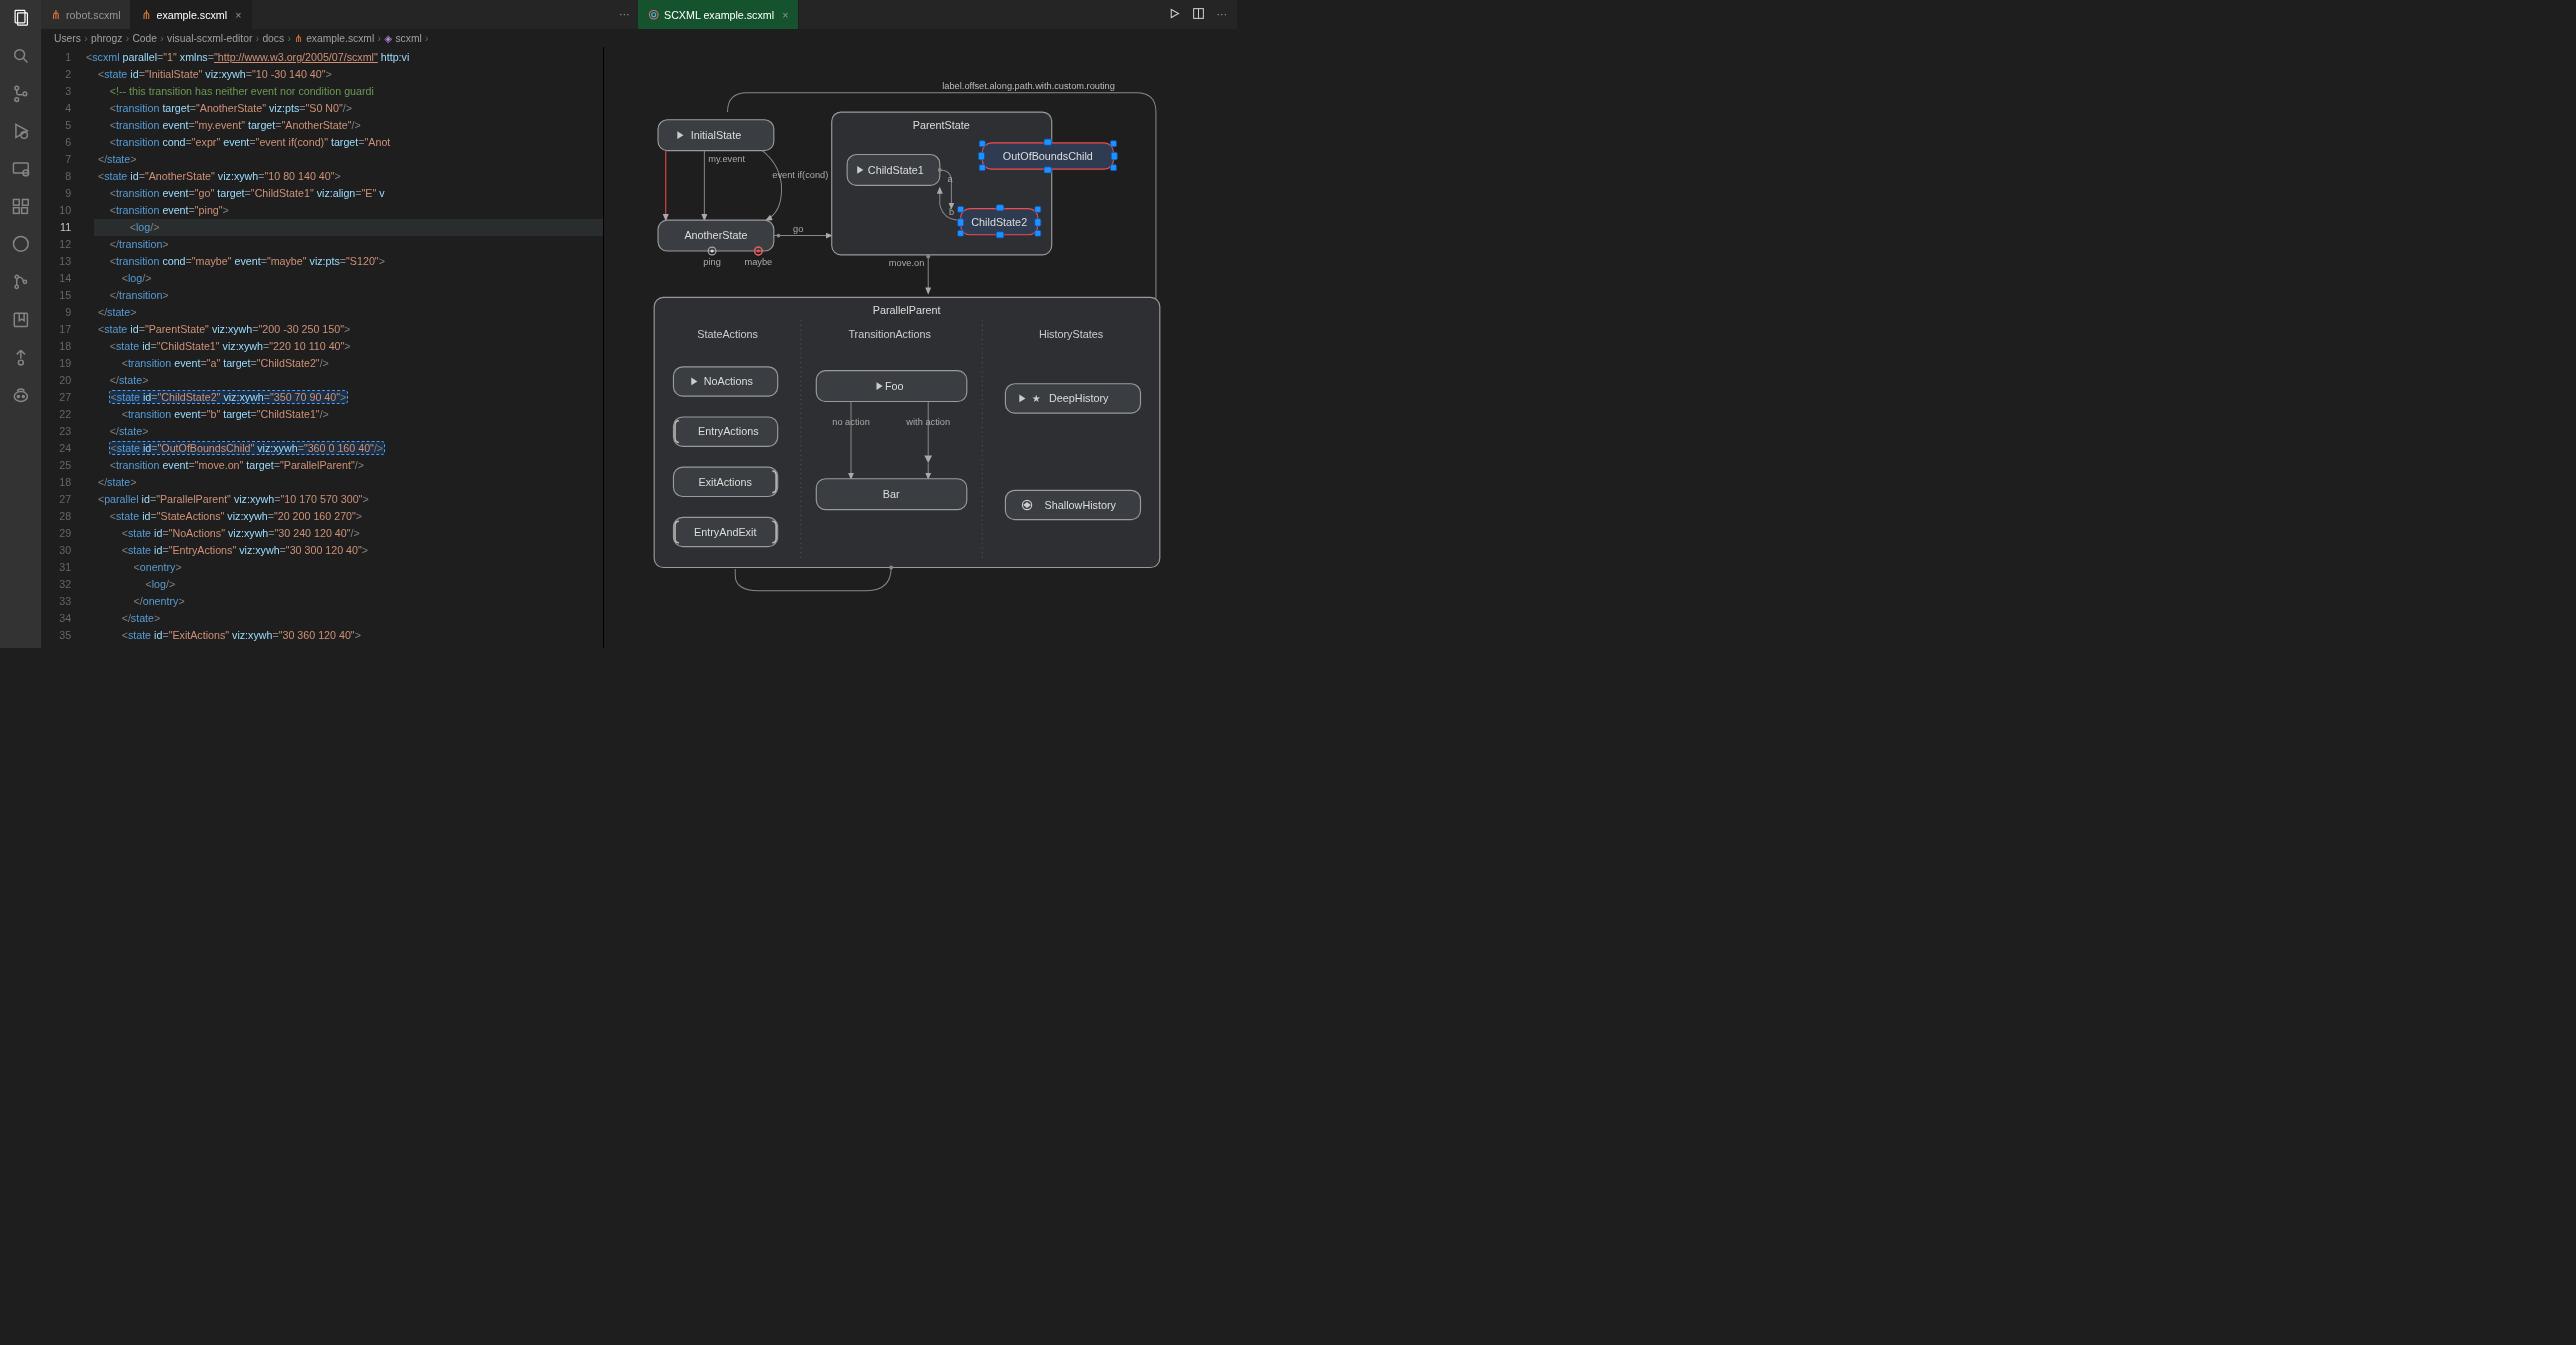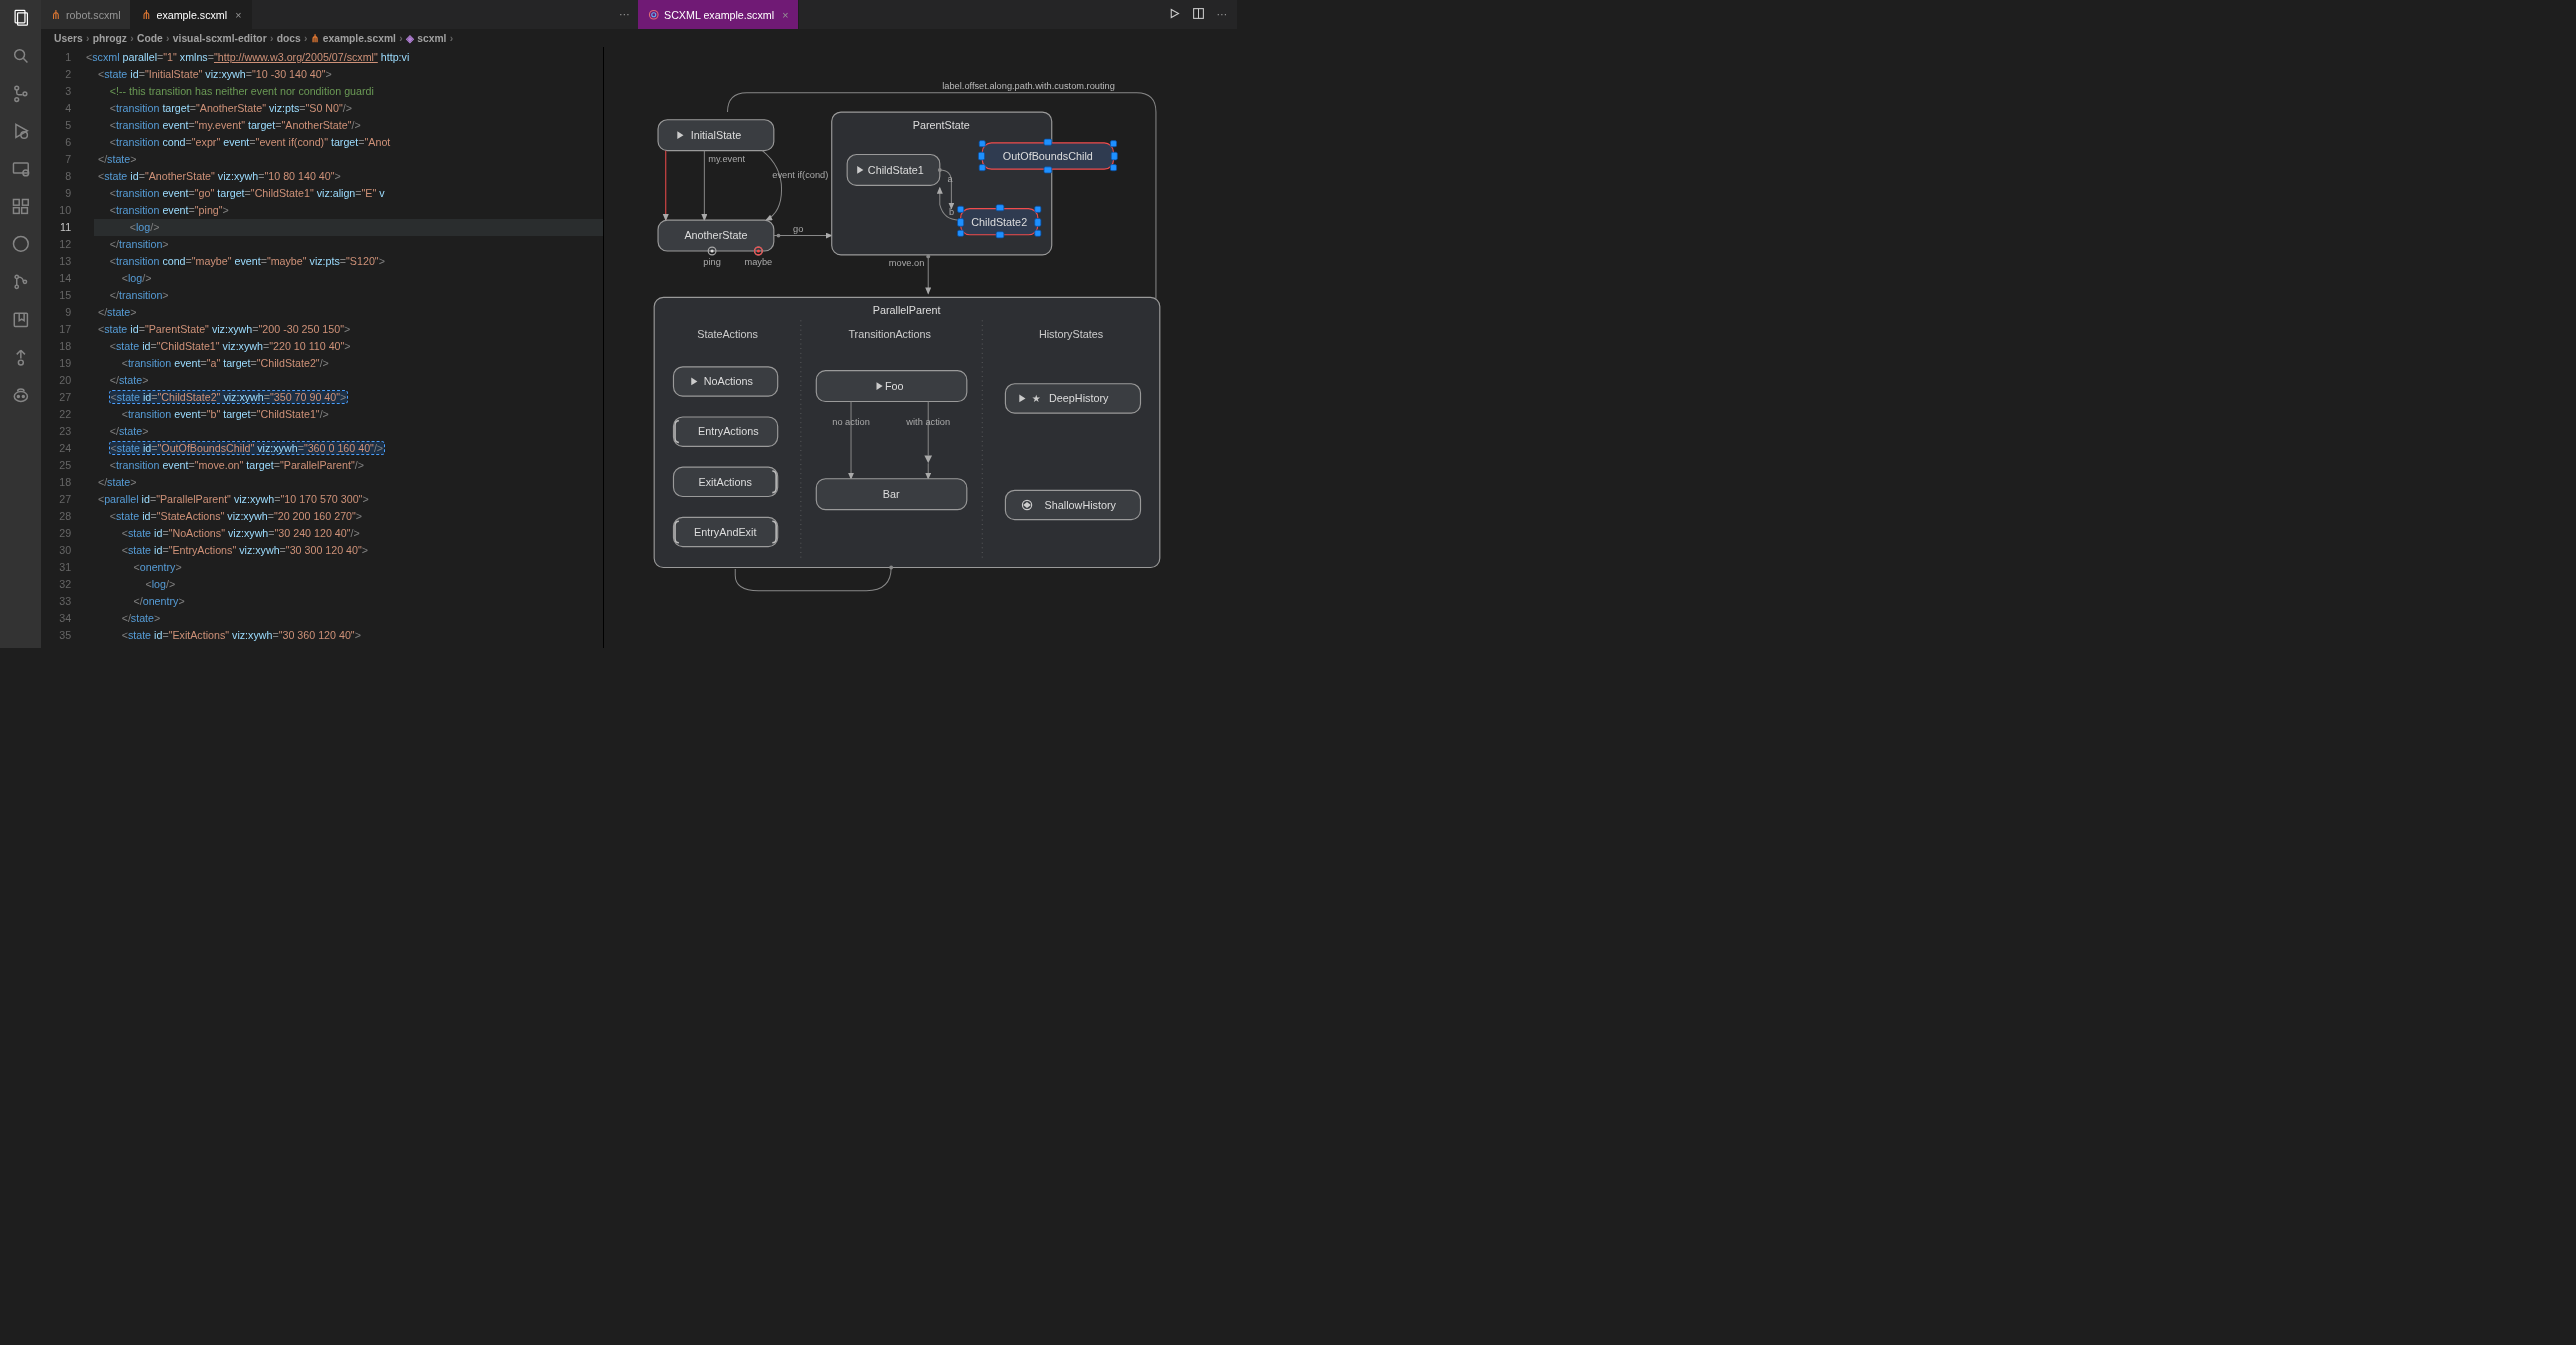--- a/index.html
+++ b/index.html
@@ -7,25 +7,25 @@
 .root{display:flex;height:100%;}
 .activity-bar{width:41px;background:#333;display:flex;flex-direction:column;align-items:center;padding-top:8.2px;gap:18px;}
 .activity-bar .ai{width:19.7px;height:19.7px;color:#858585;cursor:pointer;}
 .activity-bar .ai.active{color:#fff;}
 .editor-area{flex:1;display:flex;flex-direction:column;min-width:0;}
 .tabs{display:flex;background:#252526;height:29px;align-items:stretch;}
 .tab{display:flex;align-items:center;padding:0 9.8px;gap:4.9px;color:#969696;background:#2d2d2d;border-right:0.8px solid #1e1e1e;cursor:pointer;font-size:10.7px;}
 .tab.active{background:#1e1e1e;color:#fff;}
 .tab .xml-icon{color:#e37933;font-size:12.3px;}
 .tab .close{color:#969696;margin-left:3.3px;}
-.tab.preview{background:#701a75;color:#fff;}
+.tab.preview{background:#14532d;color:#fff;}
 .tab.preview .sc-icon{width:11.5px;height:11.5px;}
 .tabs-spacer{flex:1;}
 .tab-actions{display:flex;align-items:center;gap:11.5px;padding:0 9.8px;color:#969696;}
-.breadcrumb{display:flex;align-items:center;height:18px;padding:0 13px;gap:3.3px;font-size:10.3px;color:#a0a0a0;background:#1e1e1e;font-weight:bold;}
+.breadcrumb{display:flex;align-items:center;height:18px;padding:0 13px;gap:3.3px;font-size:10.3px;color:#a0a0a0;background:#1e1e1e;}
 .breadcrumb .sep{color:#666;}
 .breadcrumb .xml-icon{color:#e37933;}
 .breadcrumb .cube{color:#b380d6;}
 .split{flex:1;display:flex;min-height:0;}
 .code-pane{width:562px;display:flex;background:#1e1e1e;font-family:Menlo,Consolas,monospace;font-size:10.7px;line-height:17px;overflow:hidden;}
 .gutter{width:45px;text-align:right;padding-right:14.8px;color:#666;user-select:none;padding-top:1.6px;}
 .code{flex:1;white-space:pre;overflow:hidden;padding-top:1.6px;}
 .t-tag{color:#569cd6;} .t-attr{color:#9cdcfe;} .t-str{color:#ce9178;} .t-pun{color:#808080;} .t-cmt{color:#6a9955;} .t-link{text-decoration:underline;}
 .hl-line{background:#2a2d2e;display:inline-block;width:100%;margin-left:8px;}
 .sel-box{outline:0.8px dashed #4aa0ff;background:rgba(30,80,140,0.35);border-radius:2.5px;padding:0 0.8px;}

